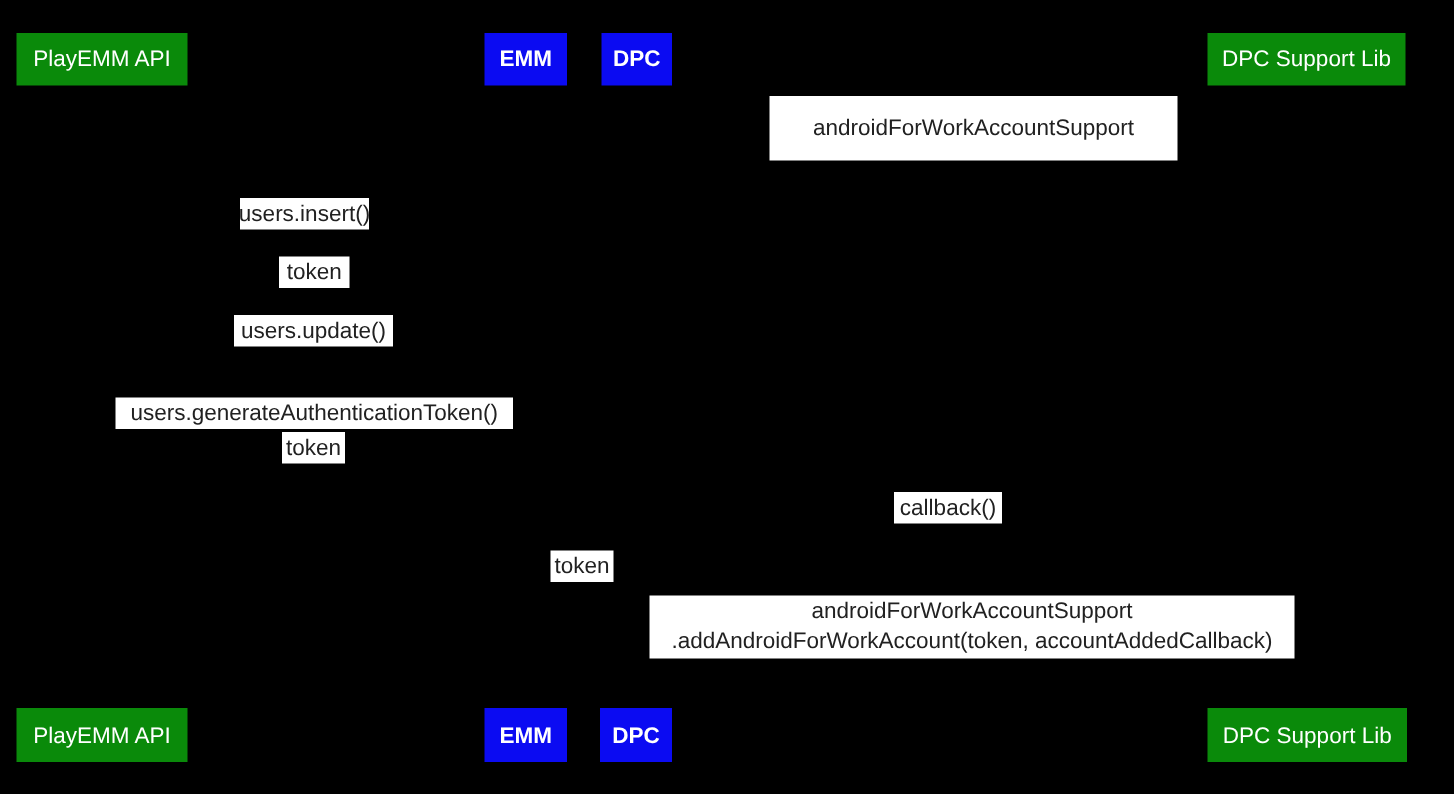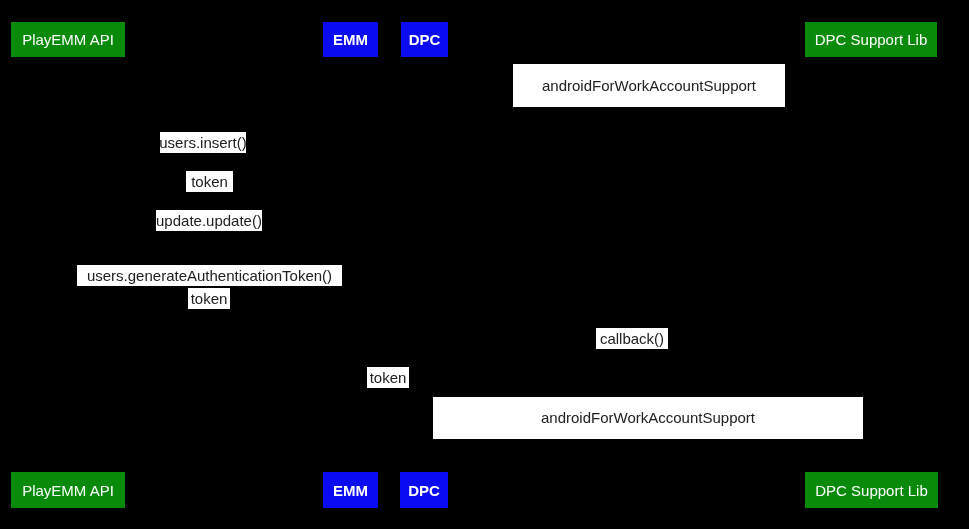--- a/index.html
+++ b/index.html
@@ -92,41 +92,42 @@
 
   <div class="msg msg-users-insert">
     <span>users.insert()</span>
   </div>
 
   <div class="msg msg-user-id">
     <span>token</span>
   </div>
 
   <div class="msg msg-users-update">
-    <span>update.update()</span>
+    <span>users.update()</span>
   </div>
 
   <div class="msg msg-generate-token">
     <span>users.generateAuthenticationToken()</span>
   </div>
 
   <div class="msg msg-token-1">
     <span>token</span>
   </div>
 
   <div class="msg msg-callback">
     <span>callback()</span>
   </div>
 
   <div class="msg msg-token-2">
     <span>token</span>
   </div>
 
   <div class="msg msg-add-account">
     <span>androidForWorkAccountSupport</span>
+    <span>.addAndroidForWorkAccount(token, accountAddedCallback)</span>
   </div>
 
   <div class="actor green playemm-bottom">
     <span>PlayEMM API</span>
   </div>
   <div class="actor blue emm-bottom">
     <span>EMM</span>
   </div>
   <div class="actor blue dpc-bottom">
     <span>DPC</span>

